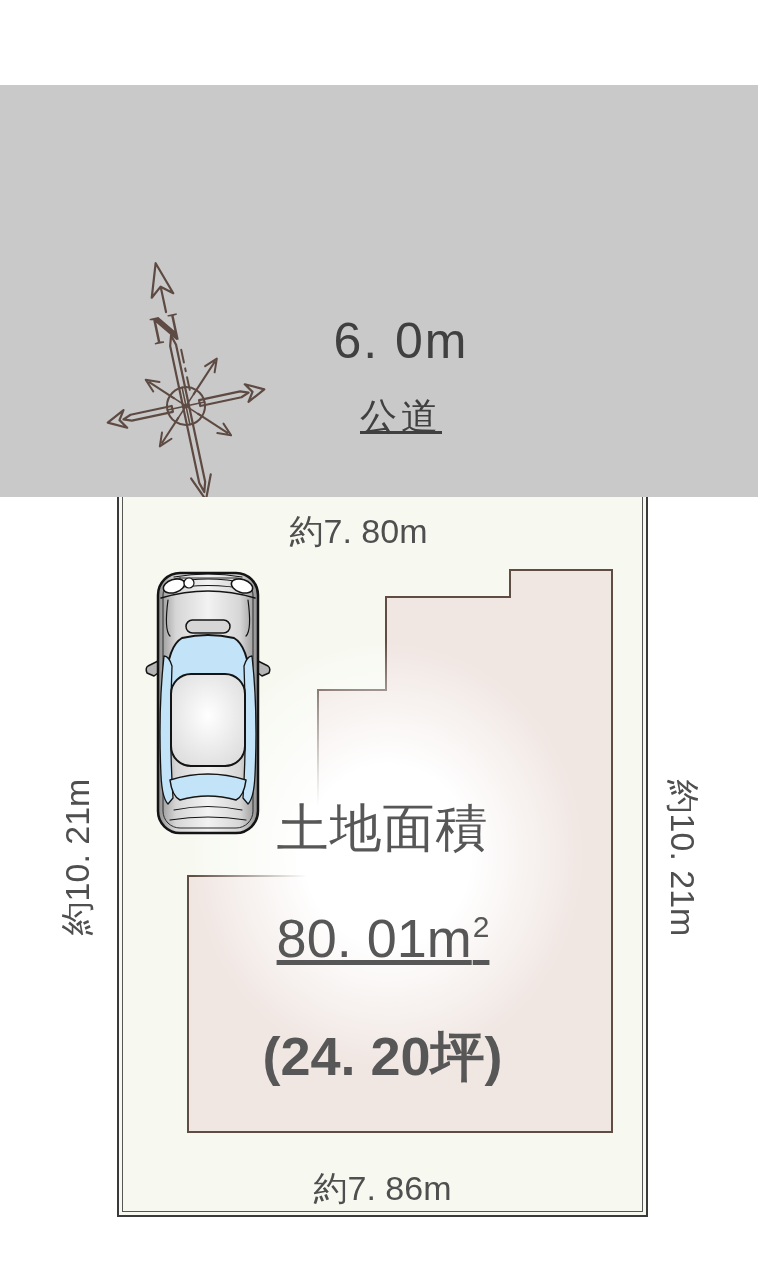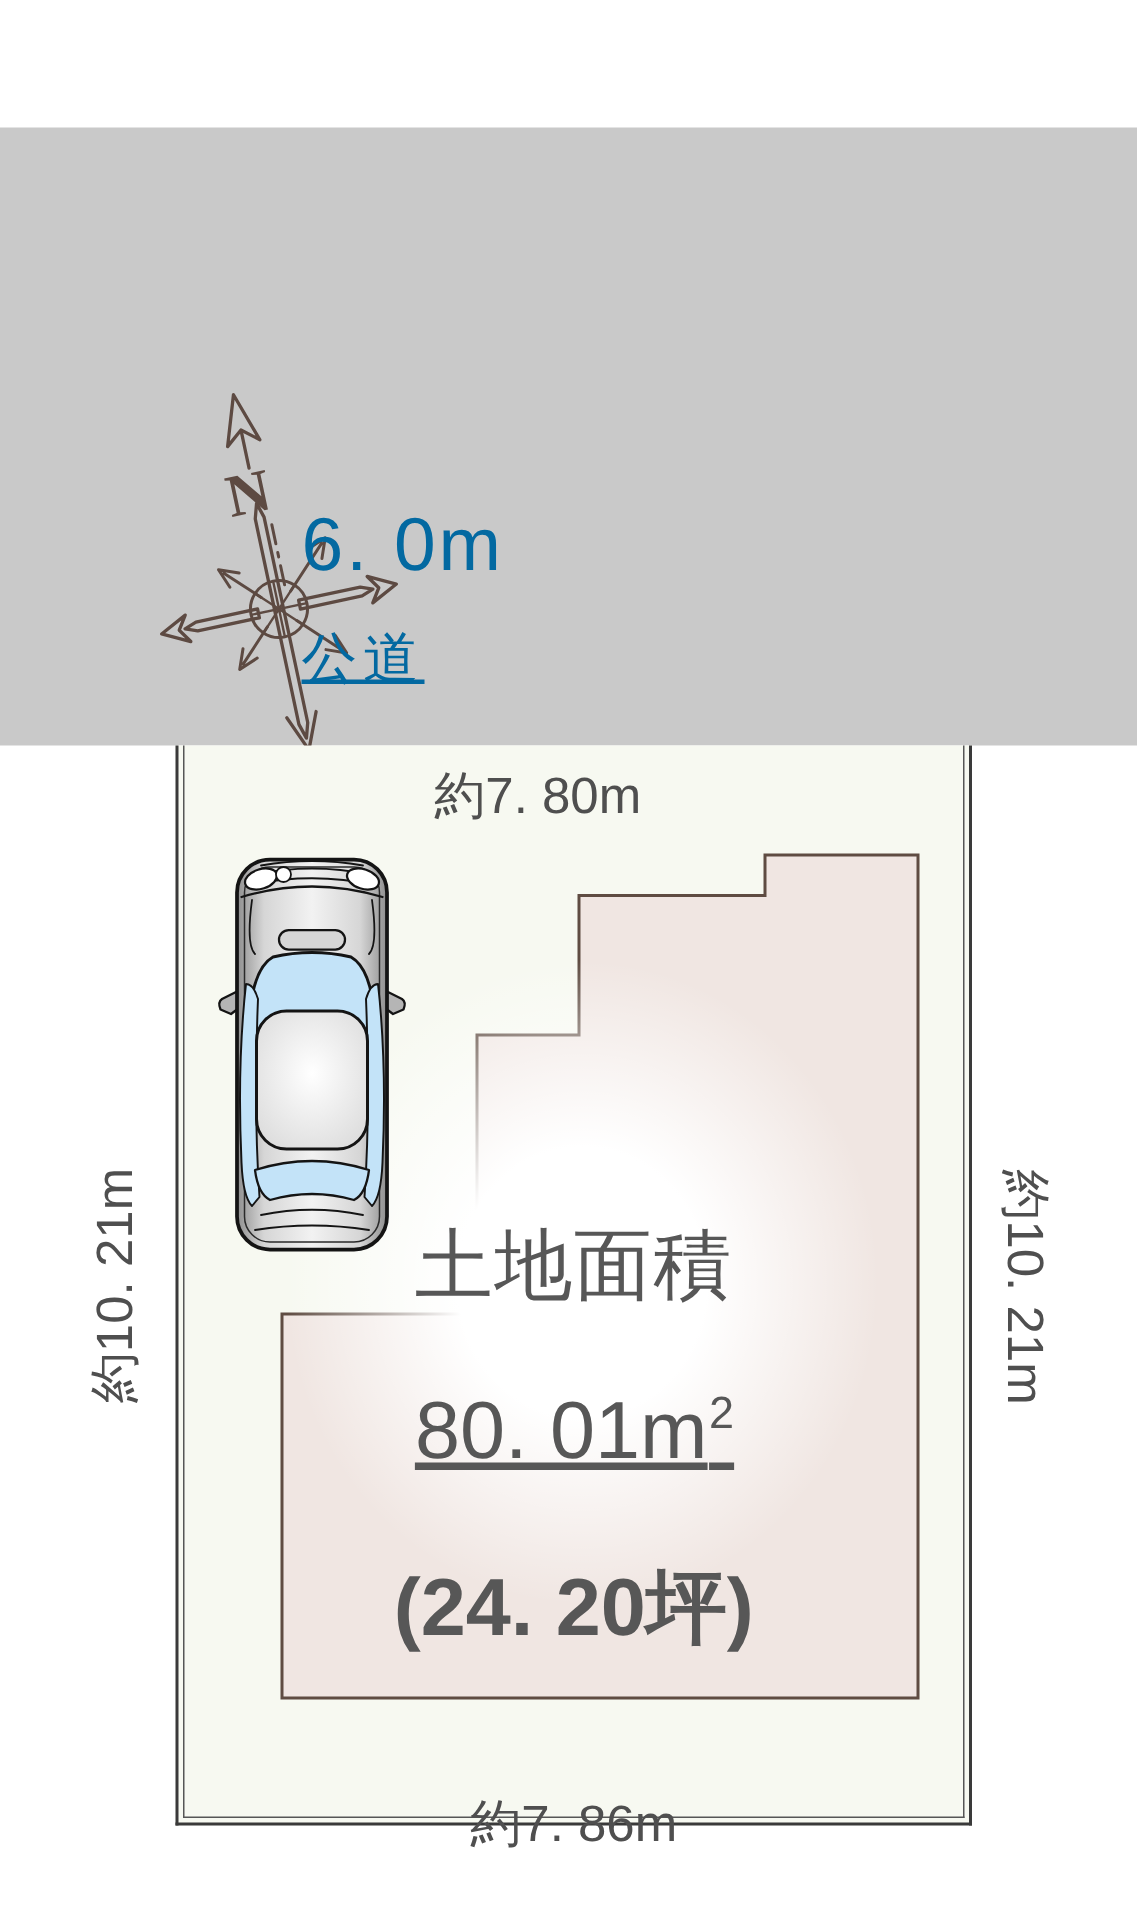--- a/index.html
+++ b/index.html
@@ -1,40 +1,40 @@
 <!DOCTYPE html>
 <html><head>
 <meta charset="utf-8">
 <style>
   html,body{margin:0;padding:0;background:#ffffff;}
   .canvas{position:relative;width:758px;height:1280px;background:#ffffff;overflow:hidden;
           font-family:"Liberation Sans","DejaVu Sans",sans-serif;}
   .road-band{position:absolute;left:0;top:85px;width:758px;height:412px;background:#c9c9c9;}
   .compass{position:absolute;left:94px;top:156px;width:184px;height:330px;}
-  .road-labels{position:absolute;left:201px;top:241px;width:400px;color:#0369a1;}
+  .road-labels{position:absolute;left:201px;top:219px;width:400px;text-align:center;color:#404040;}
   .road-width{font-size:50px;line-height:75px;letter-spacing:2px;}
   .road-surface{font-size:37px;line-height:75px;letter-spacing:4px;text-decoration:underline;}
 
   .plot{position:absolute;left:117px;top:497px;width:531px;height:720px;box-sizing:border-box;
         background:#f7f9f1;border:2px solid #3a3a3a;border-top:none;}
   .plot-inner{position:absolute;left:3px;right:3px;top:0;bottom:3px;border:1px solid #565656;border-top:none;}
 
   .footprint{position:absolute;left:186px;top:568px;width:428px;height:566px;}
   .glow{position:absolute;left:190px;top:640px;width:396px;height:430px;
         background:radial-gradient(closest-side,rgba(255,255,255,1) 42%,rgba(255,255,255,0) 100%);}
   .car{position:absolute;left:144px;top:570px;width:128px;height:266px;}
 
   .dim{position:absolute;color:#4f4f4f;font-size:34px;line-height:44px;text-align:center;white-space:pre;}
   .dim-top{left:117px;top:509px;width:483px;}
-  .dim-bottom{left:117px;top:1166px;width:531px;margin-top:28px;}
+  .dim-bottom{left:117px;top:1166px;width:531px;}
   .dim-left{left:-123px;top:835px;width:400px;height:44px;transform:rotate(-90deg);}
   .dim-right{left:483px;top:836px;width:400px;height:44px;transform:rotate(90deg);}
 
   .area-block{position:absolute;left:117px;top:755px;width:531px;text-align:center;color:#575757;white-space:pre;}
-  .area-title{font-size:52px;line-height:75px;letter-spacing:1px;margin-top:16px;}
+  .area-title{font-size:52px;line-height:75px;letter-spacing:1px;}
   .area-m2{font-size:54px;line-height:72px;text-decoration:underline;}
   .area-m2 .sup{font-size:30px;position:relative;top:-20px;left:1px;}
   .area-tsubo{font-size:54px;line-height:75px;font-weight:bold;}
 </style>
 </head>
 <body>
 
 <div class="canvas">
 
   <div class="road-band">

